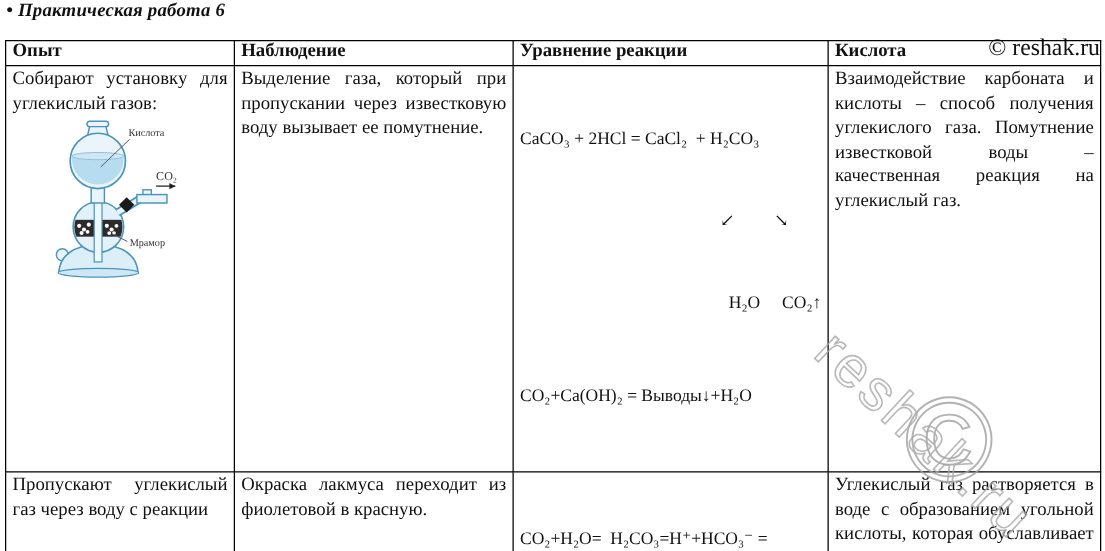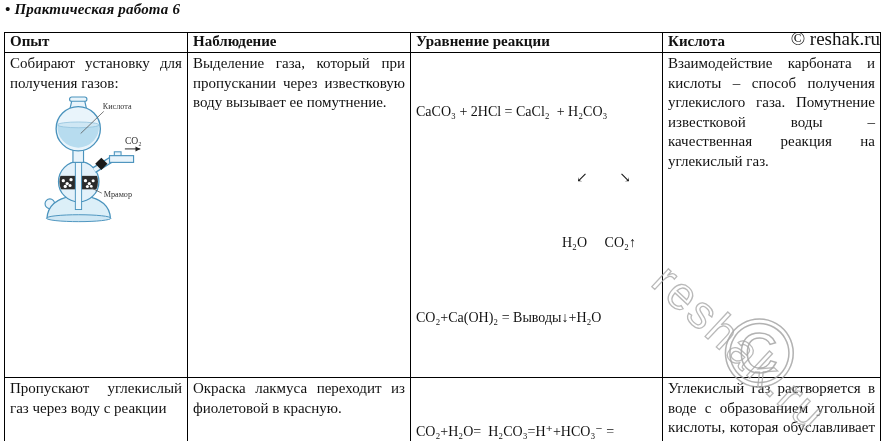--- a/index.html
+++ b/index.html
@@ -39,21 +39,21 @@
   .worktable th {
     text-align: left;
     font-weight: bold;
     height: 18px;
     padding-top: 0px;
   }
   .cell-text { text-align: justify; line-height: 1.3; }
   .eq { line-height: 23px; white-space: pre; font-size: 14px; }
   .eq-line { white-space: pre; }
   .eq-arrows  { padding-left: 160px; line-height: 18px; }
-  .eq-products{ padding-left: 146px; line-height: 20px; }
+  .eq-products{ padding-left: 146px; line-height: 20px; text-align: right; }
   .gap-top { margin-top: 7px; }
 
   .row-exp-1 td { height: 168px; }
   .row-exp-2 td { height: 92px; }
 
   .apparatus { display: block; margin: 3px 0 0 12px; }
   .apparatus text {
     font-family: "Liberation Serif", "DejaVu Serif", serif;
     fill: #333;
   }
@@ -100,21 +100,21 @@
       <tr>
         <th>Опыт</th>
         <th>Наблюдение</th>
         <th>Уравнение реакции</th>
         <th>Кислота</th>
       </tr>
     </thead>
     <tbody>
       <tr class="row-exp-1">
         <td>
-          <div class="cell-text">Собирают установку для получения газов:</div>
+          <div class="cell-text">Собирают установку для углекислый газов:</div>
           <svg class="apparatus" width="150" height="127" viewBox="0 0 118 132">
             <defs>
               <clipPath id="midSphereClip">
                   <circle cx="40" cy="89" r="20"></circle>
                 </clipPath>
             </defs>
 
             <g>
               <rect x="36.5" y="40" width="6.5" height="80" fill="#eef7fc" stroke="#4a93bd" stroke-width="1"></rect>
             </g>

